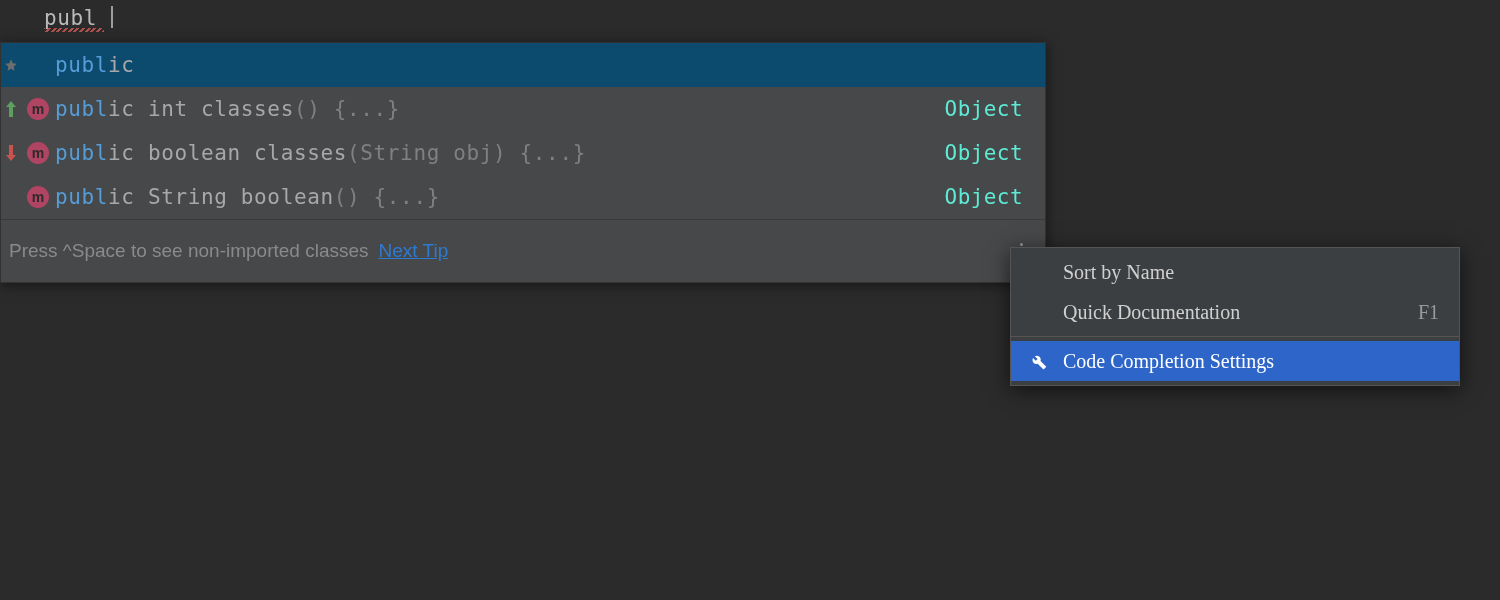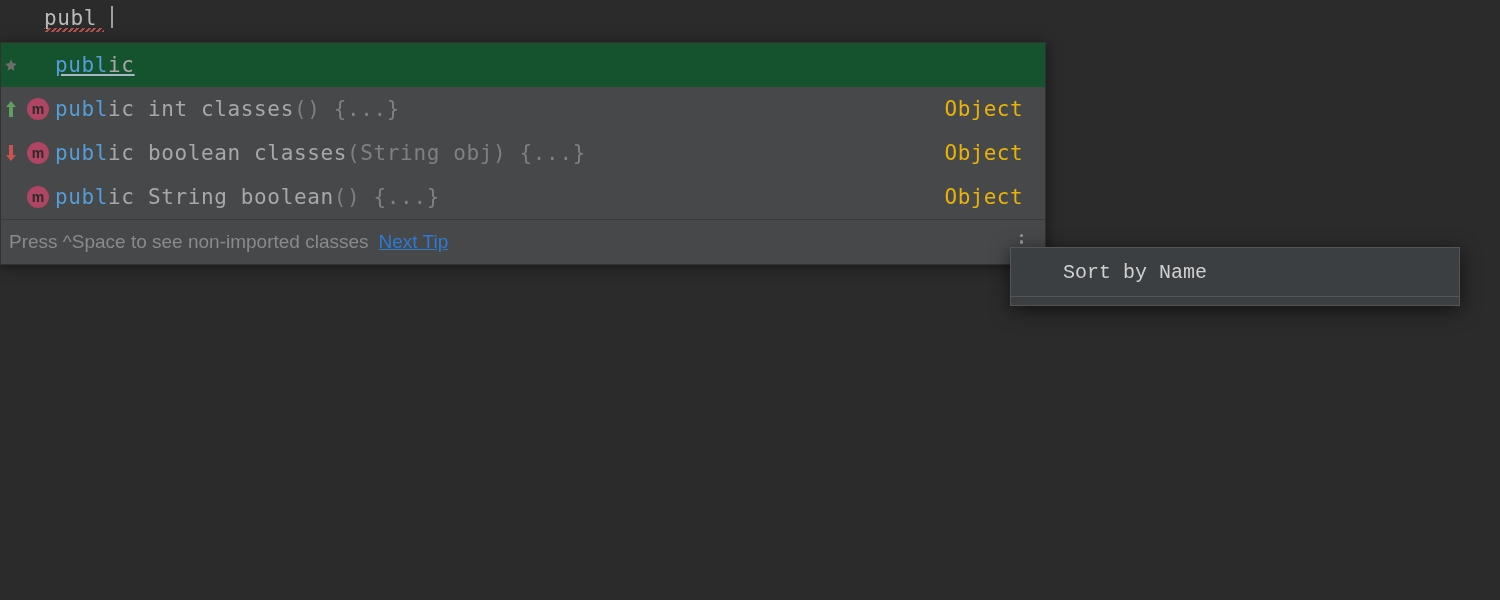--- a/index.html
+++ b/index.html
@@ -54,21 +54,21 @@
     border: 1px solid #323232;
     box-shadow: 0 2px 12px rgba(0,0,0,.5);
   }
   .row {
     display: flex;
     align-items: center;
     height: 44px;
     padding: 0 22px 0 0;
     font-size: 21px;
   }
-  .row.sel { background: #14532d; text-decoration: underline; }
+  .row.sel { background: #0c4a6e; }
   .gutter {
     width: 20px;
     display:flex;
     align-items:center;
     justify-content:center;
     flex-shrink:0;
   }
   .icon-slot {
     width: 34px;
     display:flex;
@@ -83,26 +83,26 @@
     color: #2b2b2b;
     font: 700 14px/22px "Helvetica Neue", Arial, sans-serif;
     text-align: center;
     letter-spacing:0;
   }
 
   .code { letter-spacing: 0.03em; }
   .kw-match { color: #569cd6; font-weight: 500; }  
   .kw-rest  { color: #a8a8a8; }
   .pale { color: #808080; }
-  .type-col { margin-left:auto; color:#eab308; letter-spacing:0.02em;}
+  .type-col { margin-left:auto; color:#5eead4; letter-spacing:0.02em;}
 
   .popup-footer {
     display:flex;
     align-items:center;
-    height:45px;
+    height:63px;
     padding:0 16px 0 8px;
     background:#46484a;
     border-top:1px solid #3a3a3a;
     font-family: -apple-system, "Helvetica Neue", Arial, sans-serif;
     font-size:19px;
   }
   .hint { color:#8a8a8a; }
   .link { color:#2e7ad1; margin-left:10px; cursor:pointer;text-decoration:underline; }
   .kebab {
     margin-left:auto;
@@ -117,21 +117,21 @@
   }
 
   .context-menu{
     position:absolute;
     top:247px;
     left:1010px;
     width:450px;
     background:#3c3f41;
     border:1px solid #555;
     box-shadow:0 4px 20px rgba(0,0,0,.6);
-    font-family: Liberation Mono, monospace;
+    font-family: Liberation Serif, serif;
     font-size:20px;
     color:#d0d0d0;
     padding:4px 0;
   }
   .menu-item{
     display:flex;
     align-items:center;
     height:40px;
     padding:0 20px 0 52px;
     position:relative;
@@ -219,14 +219,26 @@
         <span></span>
         <span></span>
     </div>
   </div>
 </div>
 
 <div class="context-menu" id="context-menu">
     <div class="menu-item">
       <span>Sort by Name</span>
     </div>
+    <div class="menu-item">
+      <span>Quick Documentation</span>
+      <span class="shortcut">F1</span>
+    </div>
     <div class="menu-sep"></div>
+    <div class="menu-item sel">
+      <span class="lead-icon">
+        <svg width="20" height="20" viewBox="0 0 24 24">
+          <path fill="#fff" d="M22 19l-7-7c.6-1.6.3-3.5-1-4.8-1.6-1.6-4-1.8-5.8-.8l3.3 3.3-2.1 2.1L6 8.5c-1 1.8-.8 4.2.8 5.8 1.3 1.3 3.2 1.6 4.8 1l7 7 3.4-3.3z"></path>
+        </svg>
+      </span>
+      <span>Code Completion Settings</span>
+    </div>
   </div>
 
 </body></html>

